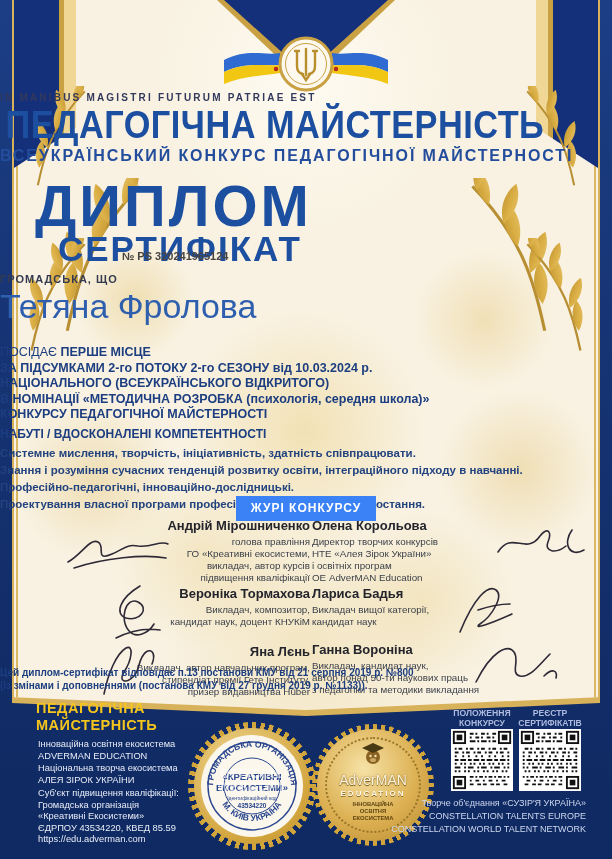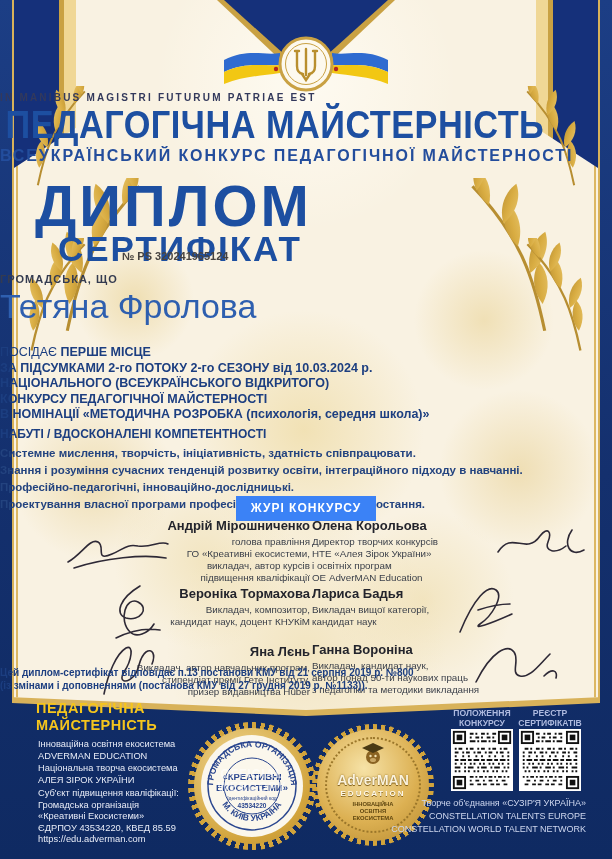--- a/index.html
+++ b/index.html
@@ -77,21 +77,21 @@
   .burst{position:absolute;border-radius:50%;
     background:repeating-conic-gradient(#d2a43c 0deg 4deg, rgba(0,0,0,0) 4deg 8deg);}
   .disc{position:absolute;border-radius:50%;}
   .seal-burst{left:188px;top:722px;width:128px;height:128px;}
   .seal-gold{left:194px;top:728px;width:116px;height:116px;background:radial-gradient(circle at 40% 35%,#f3dd9d,#d2a43c 70%,#b4882e);}
   .seal-white{left:201px;top:735px;width:102px;height:102px;background:#fbf7ec;}
   .seal-svg{left:201px;top:735px;}
   .medal-burst{left:312px;top:724px;width:122px;height:122px;}
   .medal-gold{left:317px;top:729px;width:112px;height:112px;background:radial-gradient(circle at 42% 35%,#f6e2a6,#dcb052 55%,#b4882e);}
   .medal-ring{left:325px;top:737px;width:96px;height:96px;border:2px dotted #9a762a;box-sizing:border-box;}
-  .medal-name{left:317px;top:772px;width:112px;text-align:center;font-size:14px;font-weight:bold;color:#fbf3dd;text-shadow:0 1px 0 #8a6820,0 0 2px #8a6820;}
+  .medal-name{left:317px;top:772px;width:112px;text-align:center;font-size:14px;font-weight:normal;color:#fbf3dd;text-shadow:0 1px 0 #8a6820,0 0 2px #8a6820;}
   .medal-sub{left:317px;top:789px;width:112px;text-align:center;font-size:8px;letter-spacing:2px;font-weight:bold;color:#fdf8ea;text-shadow:0 1px 0 #8a6820;}
   .medal-eco{left:317px;top:801px;width:112px;text-align:center;font-size:5.8px;line-height:7px;font-weight:bold;color:#5f460f;}
   .medal-cap{left:361px;top:741px;width:24px;height:26px;}
   .watermark{left:195px;top:768px;width:114px;text-align:center;font-size:12px;line-height:13px;
     font-weight:bold;letter-spacing:1px;color:rgba(255,255,255,.55);}
 
   .qr-label{top:708px;font-size:8.6px;line-height:10px;font-weight:bold;color:#aebadf;text-align:center;}
   .qr-label.a{left:449px;width:66px;} .qr-label.b{left:517px;width:66px;}
   .qrbox{top:729px;width:62px;height:62px;background:#fff;padding:0;}
   .qrbox.a{left:451px;} .qrbox.b{left:519px;}
@@ -202,22 +202,22 @@
 <div class="abs ctr diplom">ДИПЛОМ</div>
 <div class="abs ctr sert">СЕРТИФІКАТ</div>
 <div class="abs docnum">№ PS 320241965124</div>
 <div class="abs ctr certifies">ГРОМАДСЬКА, ЩО</div>
 <div class="abs ctr recipient">Тетяна Фролова</div>
 
 <div class="abs ctr award">
   <div><span class="rg">ПОСІДАЄ </span><span>ПЕРШЕ МІСЦЕ</span></div>
   <div>ЗА ПІДСУМКАМИ 2-го ПОТОКУ 2-го СЕЗОНУ від 10.03.2024 р.</div>
   <div>НАЦІОНАЛЬНОГО (ВСЕУКРАЇНСЬКОГО ВІДКРИТОГО)</div>
+  <div>В НОМІНАЦІЇ «МЕТОДИЧНА  РОЗРОБКА (психологія, середня школа)»</div>
   <div>КОНКУРСУ ПЕДАГОГІЧНОЇ МАЙСТЕРНОСТІ</div>
-  <div>В НОМІНАЦІЇ «МЕТОДИЧНА  РОЗРОБКА (психологія, середня школа)»</div>
 </div>
 
 <div class="abs ctr comp-h">НАБУТІ / ВДОСКОНАЛЕНІ КОМПЕТЕНТНОСТІ</div>
 <div class="abs ctr comp">
   <div>Системне мислення, творчість, ініціативність, здатність співпрацювати.</div>
   <div>Знання і розуміння сучасних тенденцій розвитку освіти, інтеграційного підходу в навчанні.</div>
   <div>Професійно-педагогічні, інноваційно-дослідницькі.</div>
   <div>Проектування власної програми професійного і особистісного зростання.</div>
 </div>
 

